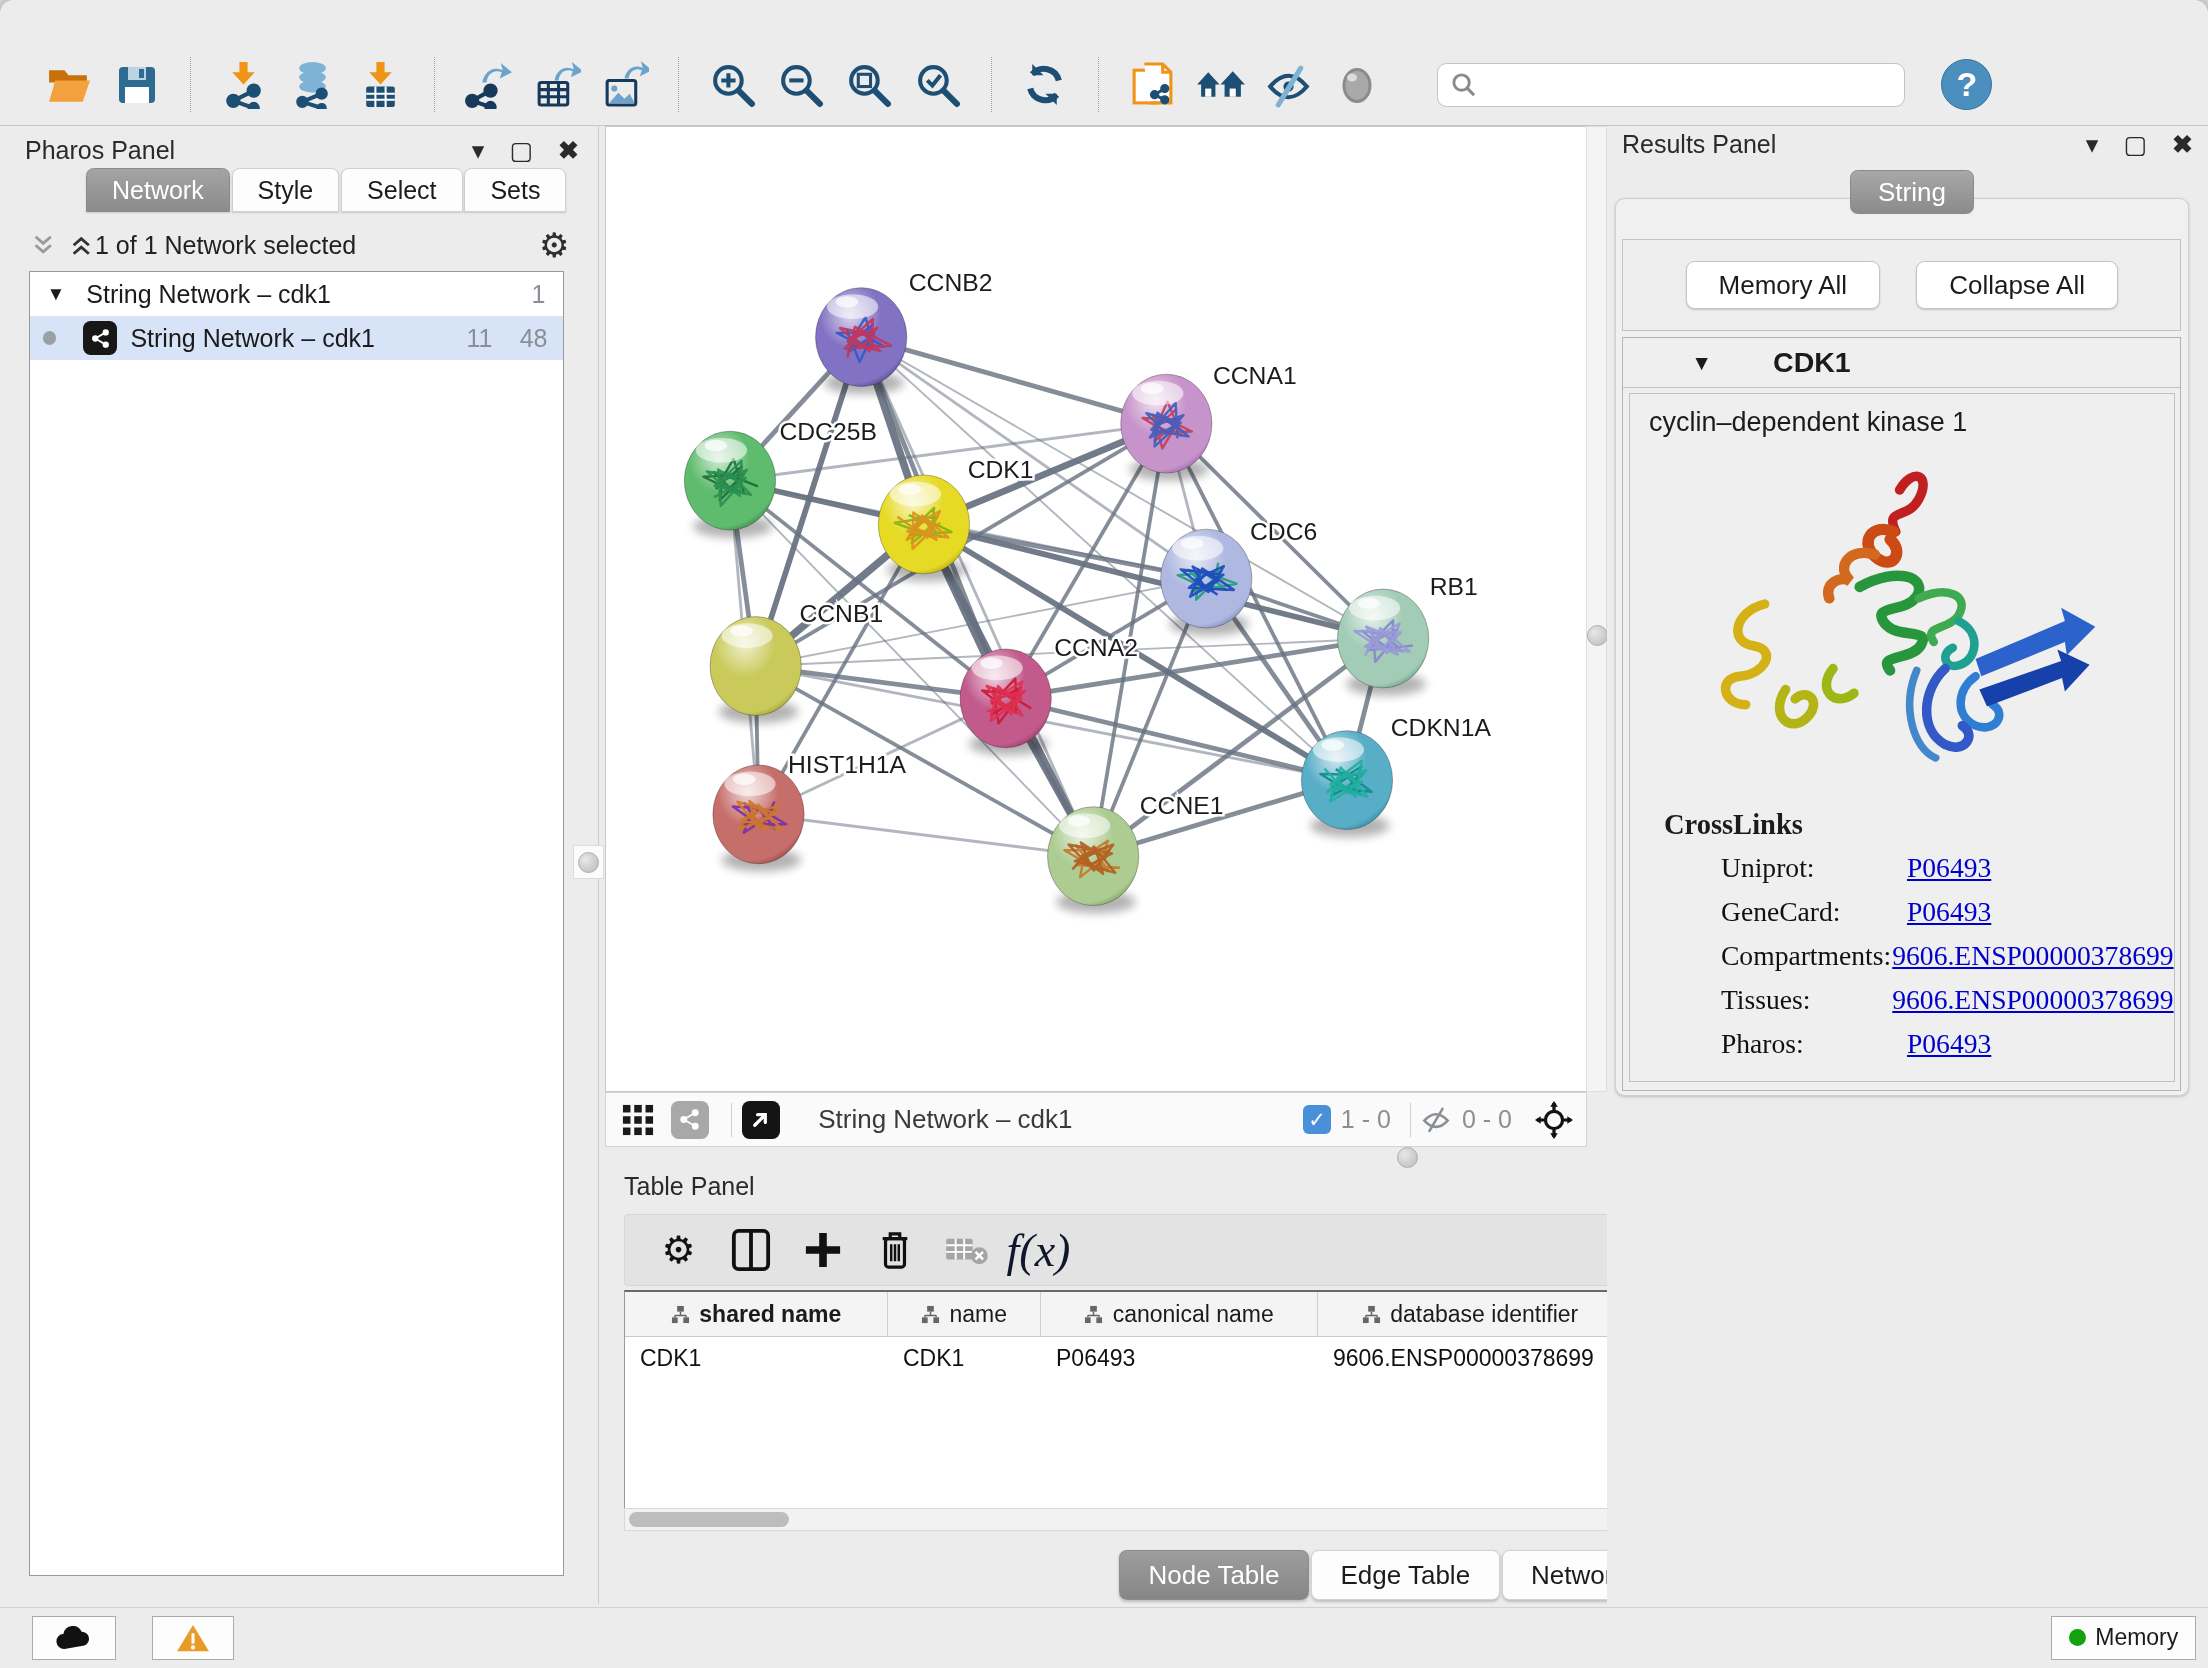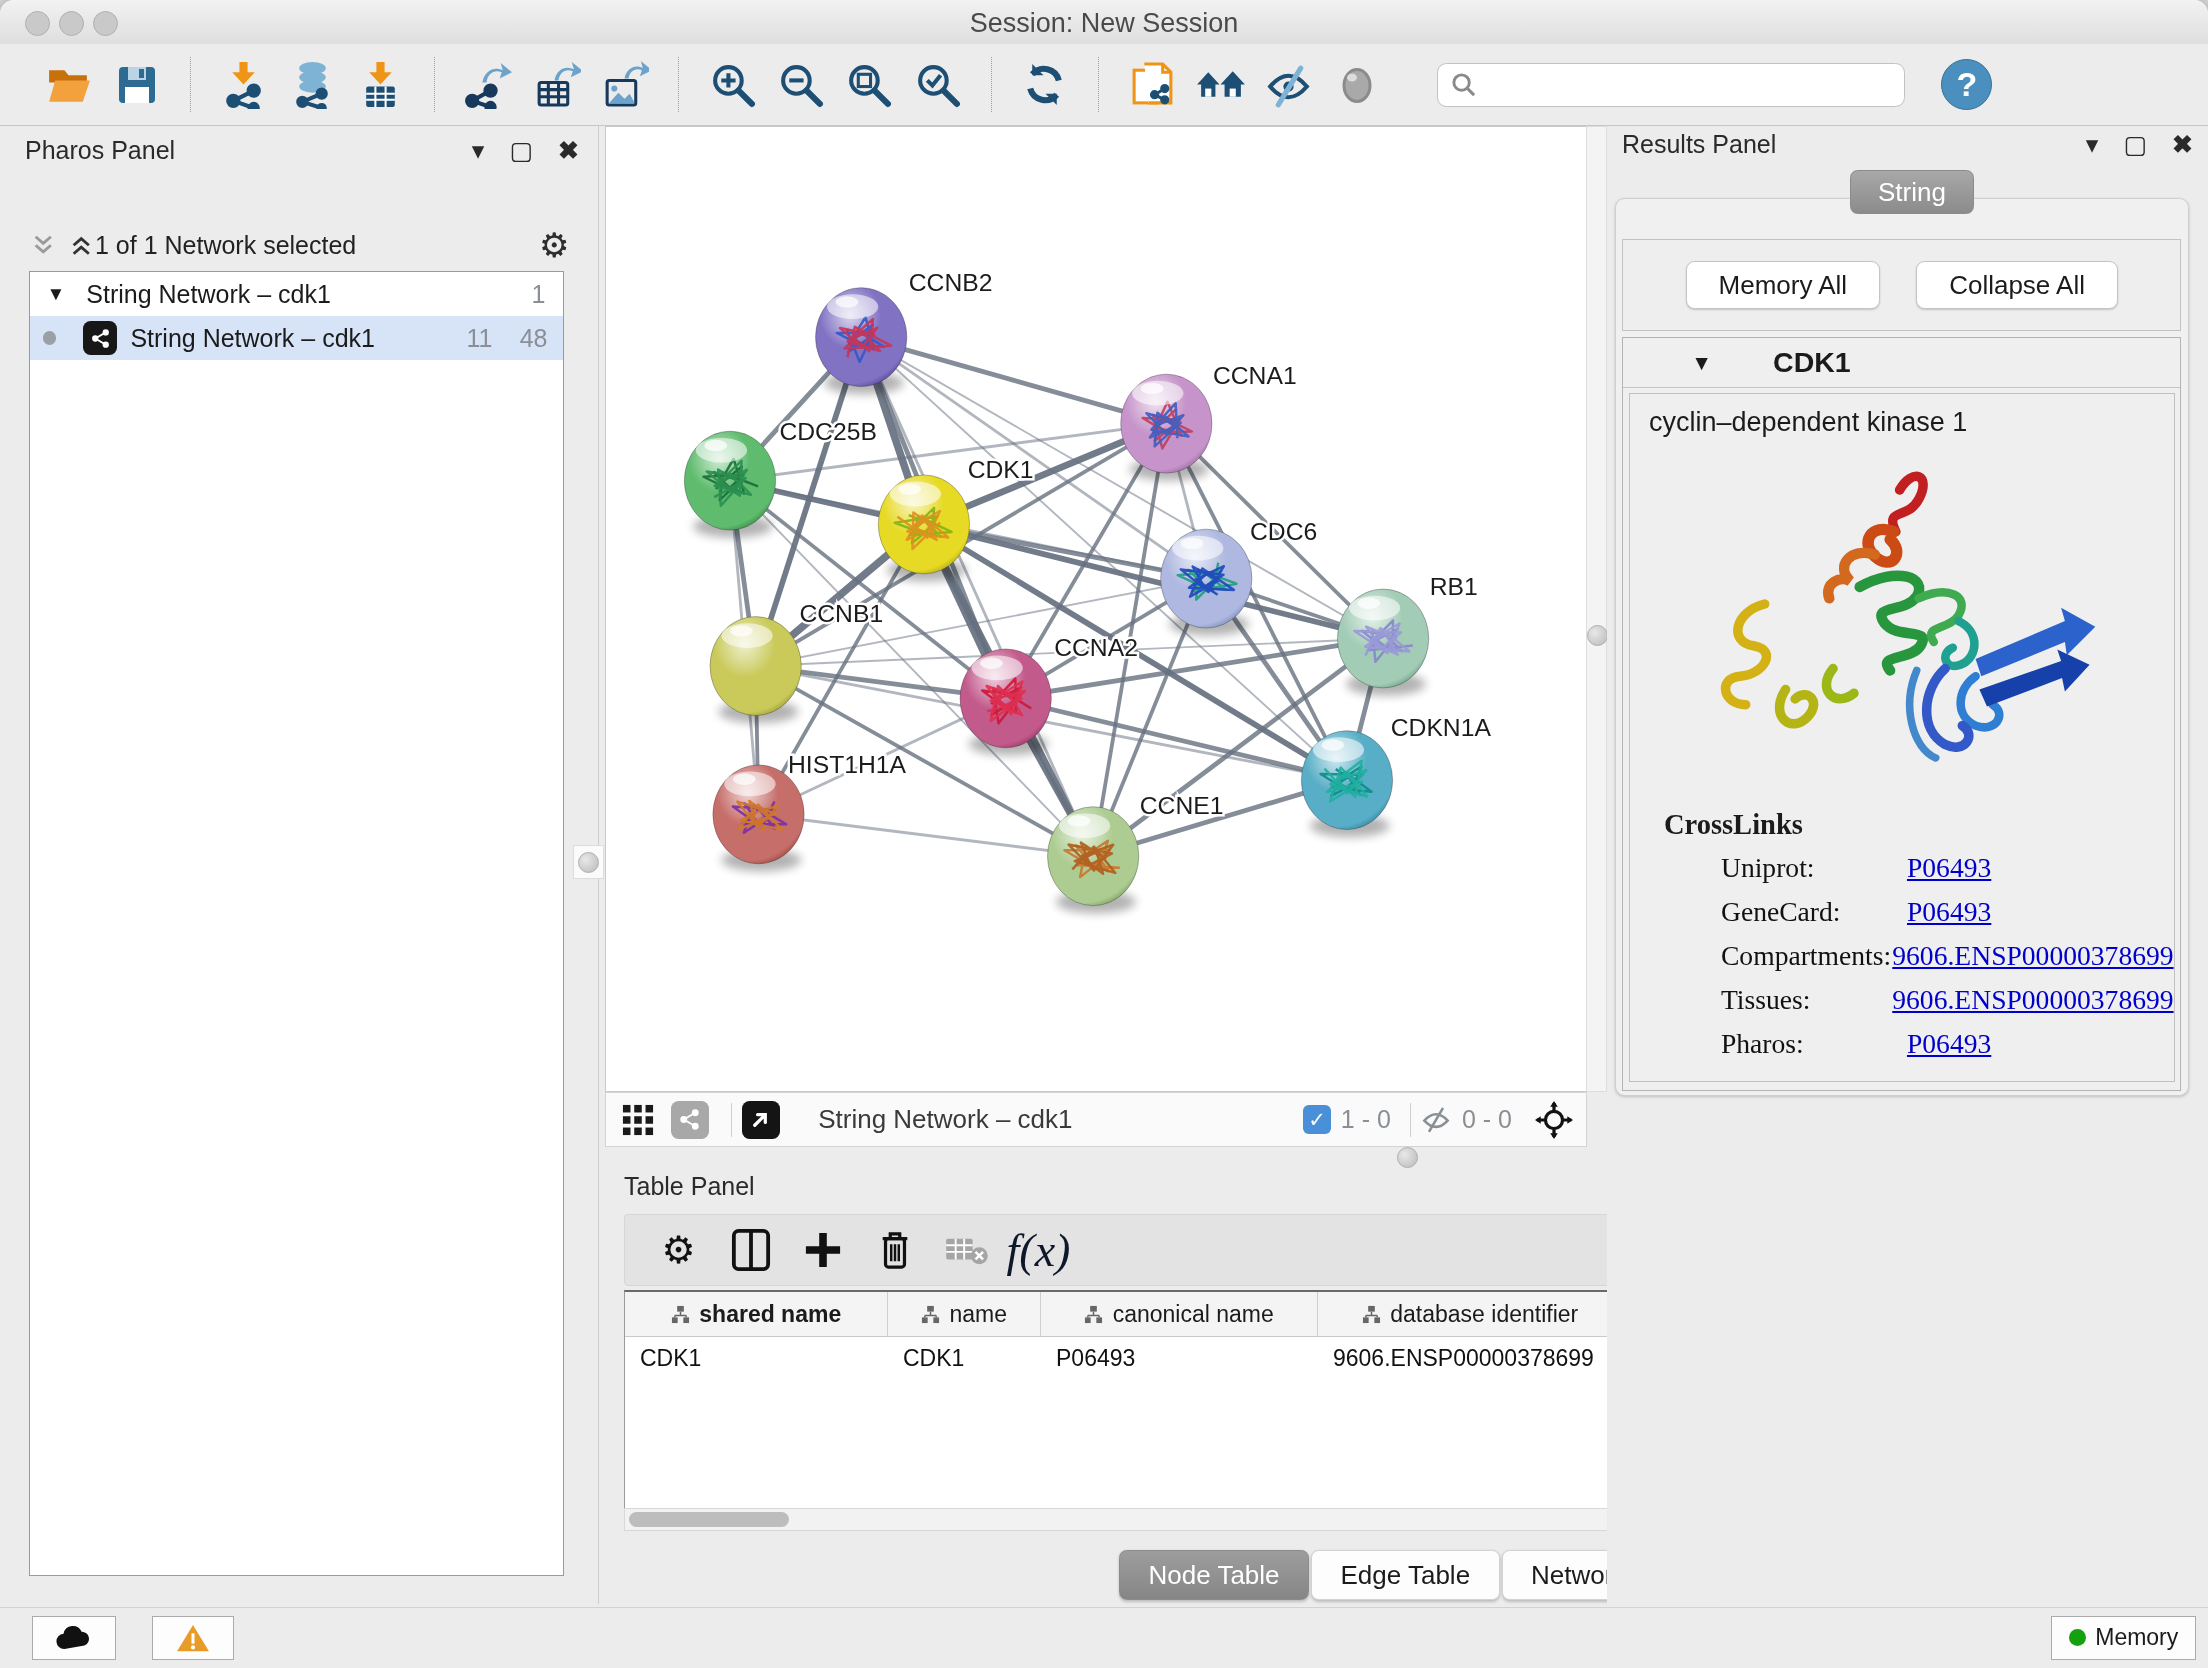--- a/index.html
+++ b/index.html
@@ -111,26 +111,20 @@
   #mem-btn{left:2051px;width:143px;gap:9.5px;font-size:23px;}
   #mem-dot{width:17px;height:17px;border-radius:50%;background:#13a10e;}
   svg{display:block;}
   text{font-family:"Liberation Sans",sans-serif;}
 </style>
 </head>
 <body>
 
 <div id="app">
 
-  <div class="abs" id="titlebar">
-    <div class="tl" style="left:25px"></div>
-    <div class="tl" style="left:59px"></div>
-    <div class="tl" style="left:93px"></div>
-    <div id="title-text">Session: New Session</div>
-  </div>
 
   <div class="abs" id="toolbar">
     <span class="ti">
         <svg width="49" height="49" viewBox="0 0 48 48">
           <path d="M5 10h15l4 5h18v7H5z" fill="#c8700a"></path>
           <path d="M5 41l6-21h34l-7 21z" fill="#f2a13c"></path>
         </svg>
       </span>
     <span class="ti">
         <svg width="48" height="48" viewBox="0 0 48 48">
@@ -294,20 +288,26 @@
     <div id="help-btn">?</div>
   </div>
 
   <div class="abs" id="control-panel">
     <div class="phead" id="cp-head">
       <span>Pharos Panel</span>
       <span class="sp"></span>
       <span class="pico">▾</span>
       <span class="pico">▢</span>
       <span class="pico" style="font-weight:bold">✖</span>
+    </div>
+    <div class="tabrow" id="cp-tabs">
+      <div class="tab active">Network</div>
+      <div class="tab">Style</div>
+      <div class="tab">Select</div>
+      <div class="tab">Sets</div>
     </div>
     <div id="cp-selrow">
       <span>
           <svg width="28.5" height="28.5" viewBox="0 0 30 30">
             <path d="M7 6l8 7 8-7M7 15l8 7 8-7" fill="none" stroke="#9a9a9a" stroke-width="3"></path>
           </svg>
         </span>
       <span style="margin-left:9.5px">
           <svg width="28.5" height="28.5" viewBox="0 0 30 30">
             <path d="M7 24l8-7 8 7M7 15l8-7 8 7" fill="none" stroke="#333" stroke-width="3"></path>

